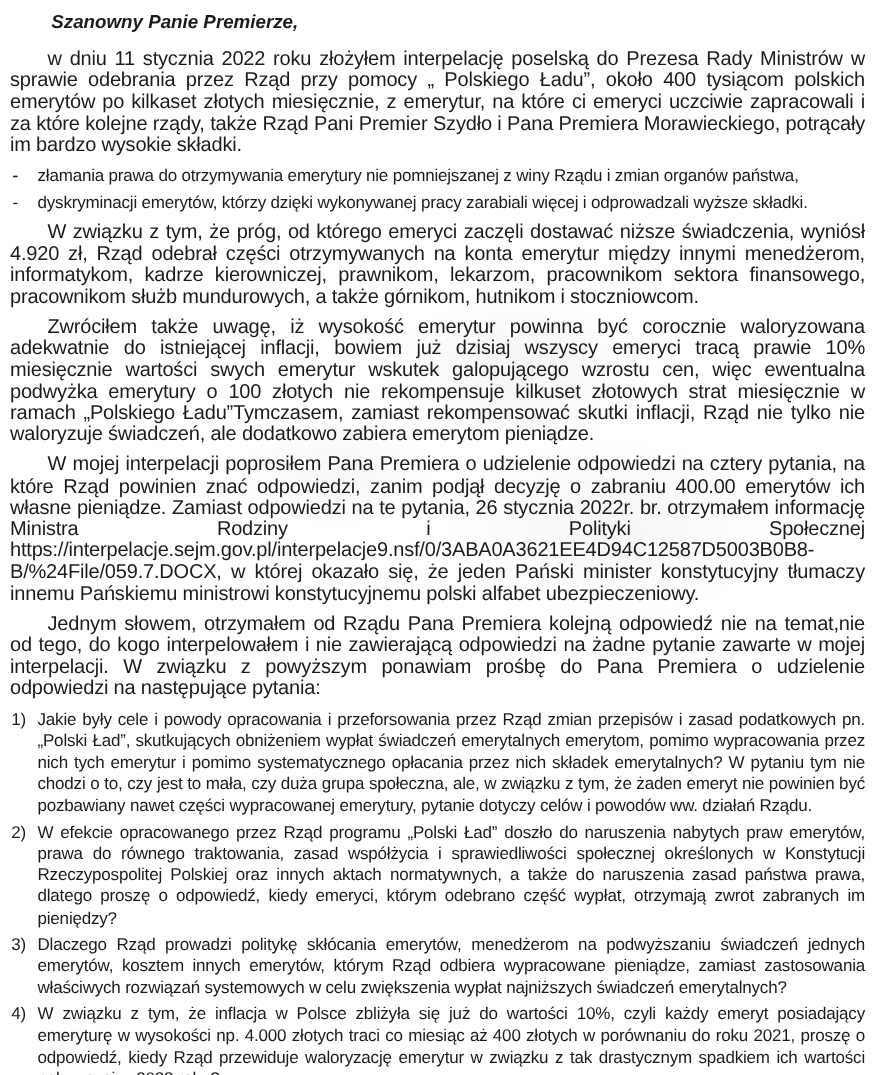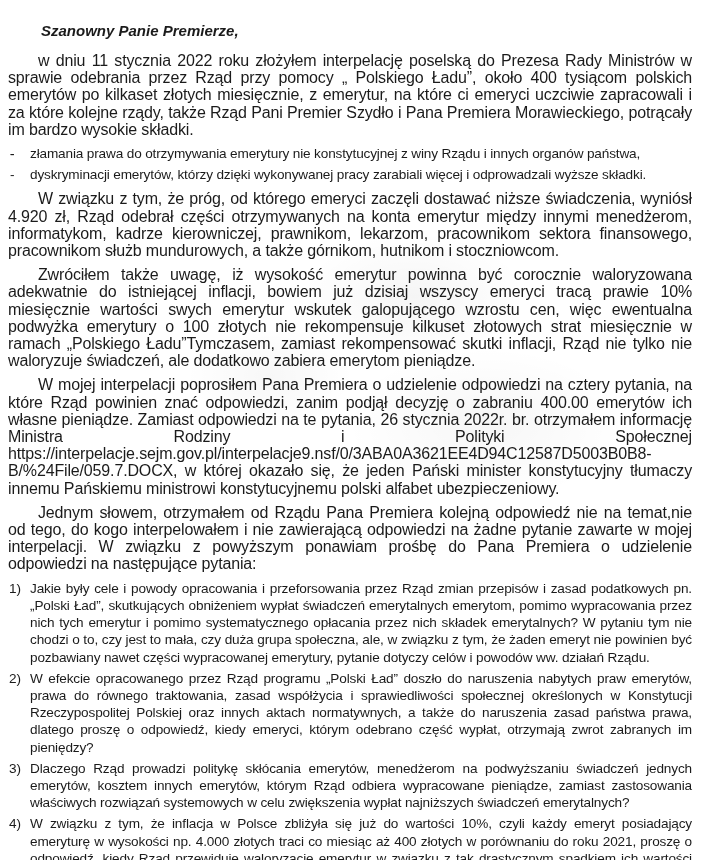--- a/index.html
+++ b/index.html
@@ -11,21 +11,21 @@
     width: 701px;
     height: 860px;
     font-family: "Liberation Sans", sans-serif;
     color: #1b1b1b;
   }
   .page {
     position: relative;
     box-sizing: border-box;
     width: 701px;
     height: 860px;
-    padding: 20px 9px 4px 8px;
+    padding: 7px 9px 4px 8px;
     overflow: hidden;
     background: #ffffff;
   }
   .watermark {
     position: absolute;
     left: 150px;
     top: 200px;
     width: 480px;
     height: 320px;
     background:
@@ -102,21 +102,21 @@
 
   <p class="para">w dniu 11 stycznia 2022 roku złożyłem interpelację poselską do Prezesa Rady Ministrów w sprawie odebrania przez Rząd przy pomocy „ Polskiego Ładu”, około 400 tysiącom polskich emerytów po kilkaset złotych miesięcznie, z emerytur, na które ci emeryci uczciwie zapracowali i za które kolejne rządy, także Rząd Pani Premier Szydło i Pana Premiera Morawieckiego, potrącały im bardzo wysokie składki.</p>
 
 
   <div class="dash-list">
     <div class="dash-item">
       <span class="dash-marker">-</span>
     </div>
     <div class="dash-item">
       <span class="dash-marker">-</span>
-      <span>złamania prawa do otrzymywania emerytury nie konstytucyjnej z winy Rządu i innych organów państwa,</span>
+      <span>złamania prawa do otrzymywania emerytury nie pomniejszanej z winy Rządu i zmian organów państwa,</span>
     </div>
     <div class="dash-item">
       <span class="dash-marker">-</span>
       <span>dyskryminacji emerytów, którzy dzięki wykonywanej pracy zarabiali więcej i odprowadzali wyższe składki.</span>
     </div>
   </div>
 
   <p class="para">W związku z tym, że próg, od którego emeryci zaczęli dostawać niższe świadczenia, wyniósł 4.920 zł, Rząd odebrał części otrzymywanych na konta emerytur między innymi menedżerom, informatykom, kadrze kierowniczej, prawnikom, lekarzom, pracownikom sektora finansowego, pracownikom służb mundurowych, a także górnikom, hutnikom i stoczniowcom.</p>
 
   <p class="para">Zwróciłem także uwagę, iż wysokość emerytur powinna być corocznie waloryzowana adekwatnie do istniejącej inflacji, bowiem już dzisiaj wszyscy emeryci tracą prawie 10% miesięcznie wartości swych emerytur wskutek galopującego wzrostu cen, więc ewentualna podwyżka emerytury o 100 złotych nie rekompensuje kilkuset złotowych strat miesięcznie w ramach „Polskiego Ładu”Tymczasem, zamiast rekompensować skutki inflacji, Rząd nie tylko nie waloryzuje świadczeń, ale dodatkowo zabiera emerytom pieniądze.</p>

